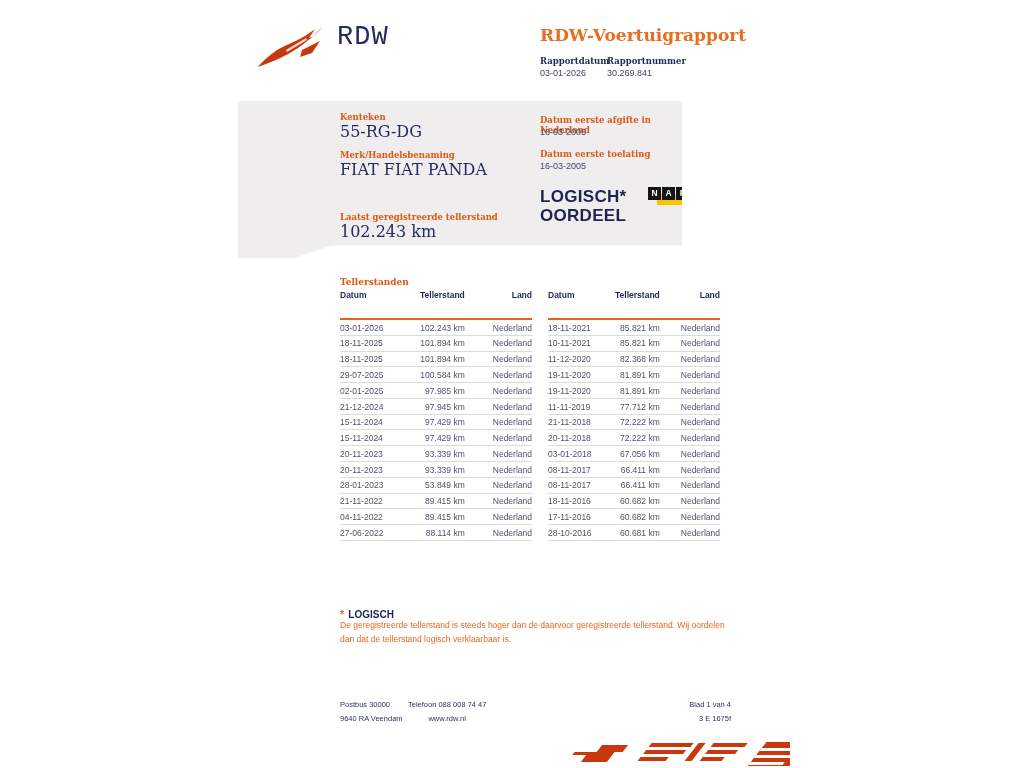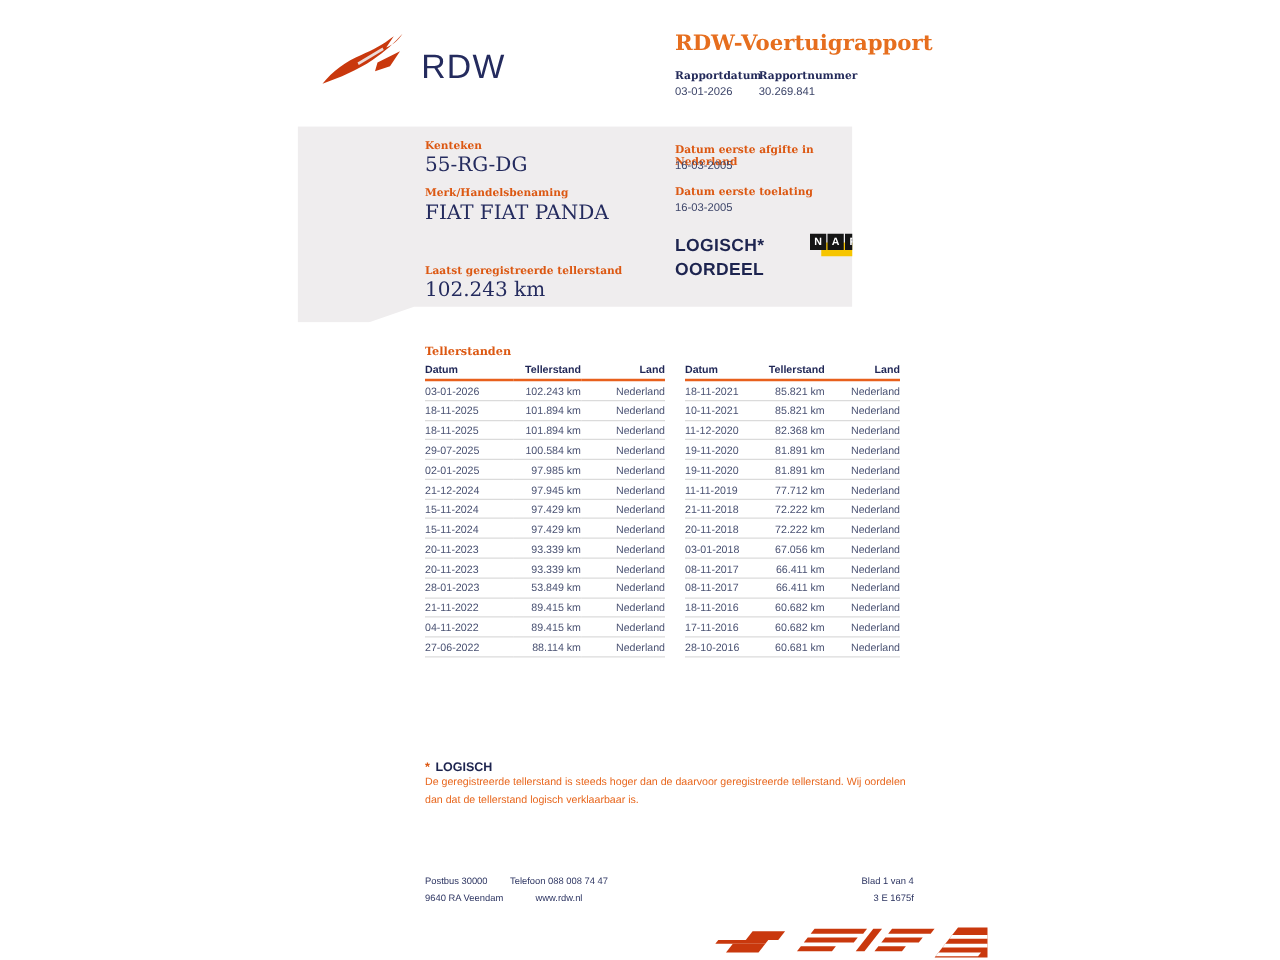--- a/index.html
+++ b/index.html
@@ -7,21 +7,21 @@
     width:1024px;height:768px;position:relative;background:#ffffff;
     font-family:"Liberation Sans","DejaVu Sans",sans-serif;
     overflow:hidden;
     -webkit-font-smoothing:antialiased;
   }
   .abs{position:absolute;}
 
   
   .logo-text{
     left:337px;top:22px;
-    font-family:Liberation Sans, sans-serif;font-size:27px;color:#242B5E;letter-spacing:1px;margin-top:16px;
+    font-family:Liberation Mono, monospace;font-size:27px;color:#242B5E;letter-spacing:1px;
   }
   .doc-title{
     left:540px;top:25px;
     font-family:"DejaVu Serif",serif;font-size:17px;font-weight:bold;color:#E66E1E;
   }
   .meta-label{
     font-family:"DejaVu Serif",serif;font-size:8.5px;font-weight:bold;color:#232A5A;
   }
   .meta-value{font-size:9px;color:#3E466A;}
 
@@ -31,21 +31,21 @@
     clip-path:polygon(0 0,100% 0,100% 92%,21% 92%,12.8% 100%,0 100%);
   }
   .olabel{
     font-family:"DejaVu Serif",serif;font-size:8.5px;font-weight:bold;color:#DC5812;
   }
   .bigval{
     font-family:"DejaVu Serif",serif;font-size:16px;color:#242B5E;
   }
   .smallval{font-size:9px;color:#3E466A;}
   .oordeel{
-    font-size:14px;font-weight:bold;color:#1D244F;line-height:19px;letter-spacing:.3px;
+    font-size:17px;font-weight:bold;color:#1D244F;line-height:19px;letter-spacing:.3px;
   }
 
   
   .nap{left:410px;top:86px;width:60px;height:22px;}
   .nap-yellow{position:absolute;left:9px;top:7px;width:48px;height:11px;background:#F6C500;}
   .nap-sq{
     position:absolute;top:0;width:13px;height:13px;background:#151515;color:#fff;
     font-size:8.5px;font-weight:bold;text-align:center;line-height:13px;
   }
   .nap-check{
@@ -54,21 +54,21 @@
     color:#2FA12F;font-size:10px;font-weight:bold;text-align:center;line-height:11px;
   }
 
   
   .section-label{
     font-family:"DejaVu Serif",serif;font-size:9px;font-weight:bold;color:#DC5812;
   }
   table.km{border-collapse:collapse;table-layout:fixed;}
   table.km th{
     font-size:8.5px;font-weight:bold;color:#1F2656;
-    border-bottom:2px solid #E8601C;padding:0 0 3px 0;margin-left:38px;
+    border-bottom:2px solid #E8601C;padding:0 0 18px 0;margin-left:38px;
   }
   table.km td{
     font-size:8.5px;color:#4A5273;border-bottom:1px solid #DBDBDB;
     padding:2.6px 0 2.2px 0;white-space:nowrap;
   }
   .c0{text-align:left;width:37%;}
   .c1{text-align:right;width:28%;}
   .c2{text-align:right;width:35%;}
 
   

